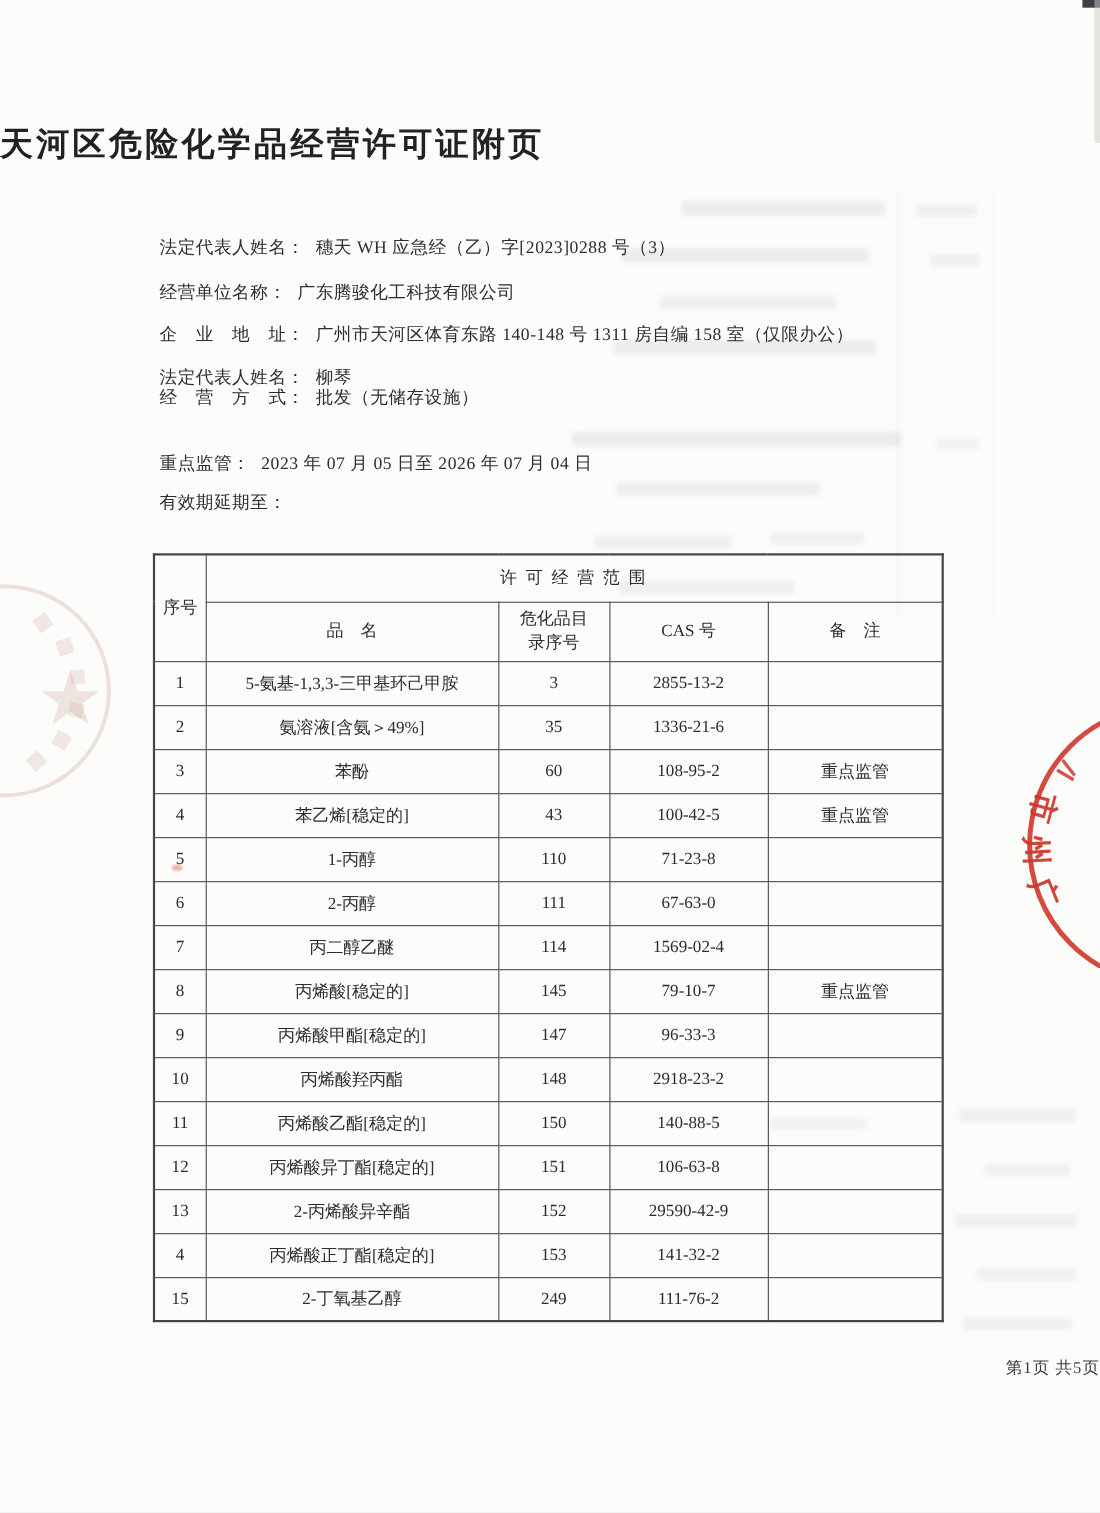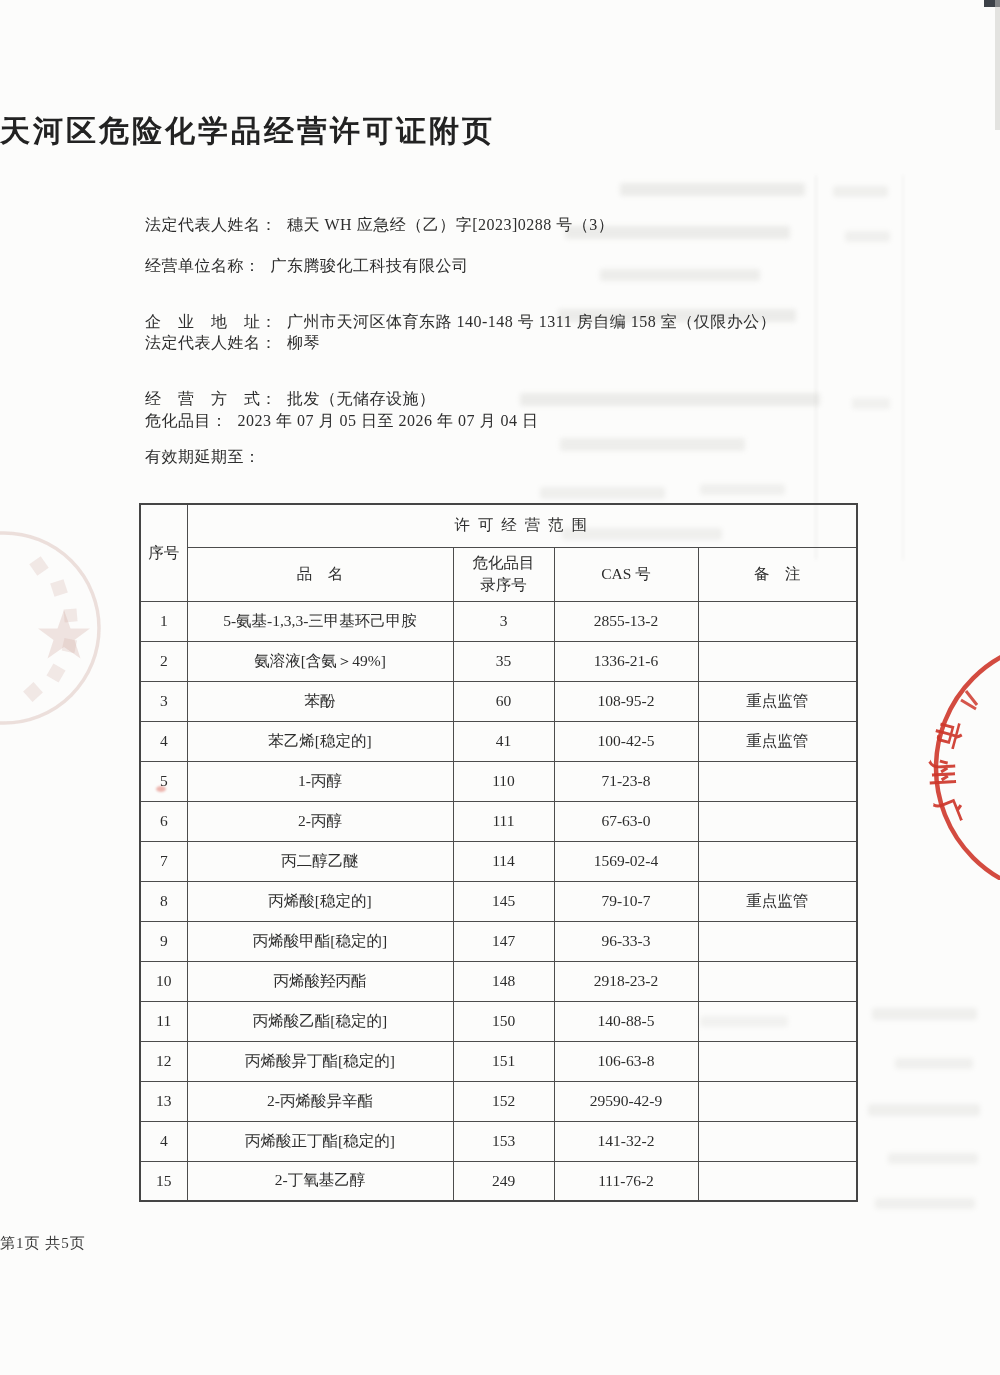--- a/index.html
+++ b/index.html
@@ -25,21 +25,21 @@
     border:1px solid #4c4c4c;text-align:center;vertical-align:middle;
     font-size:15.5px;color:#2c2c2c;padding:2px 4px;overflow:hidden;
   }
   tr.h1{height:43px;}
   tr.h2{height:54px;margin-top:41px;}
   tbody.data-rows tr{height:40px;}
   td.seq-head{word-break:break-all;line-height:1.8;font-size:16px;padding:0 14px;}
   td.span-head{font-size:16px;letter-spacing:2px;}
   td.sub-head{font-size:15.5px;white-space:pre-line;line-height:1.45;}
   .footer{
-    position:absolute;top:1234px;left:0;width:100%;text-align:left;
+    position:absolute;top:1234px;left:0;width:100%;text-align:right;
     font-size:15px;letter-spacing:1px;color:#3a3a3a;
   }
   .stamp-left-svg{position:absolute;left:0;top:525px;pointer-events:none;}
   .stamp-right-svg{position:absolute;left:920px;top:650px;pointer-events:none;}
   .smudge{position:absolute;background:#98988f;filter:blur(2.5px);border-radius:2px;}
   .ghost-line{position:absolute;background:#8d8d86;filter:blur(1.5px);}
   .corner-bar{position:absolute;left:984px;top:0;width:16px;height:7px;background:#3c4148;}
   .edge-strip{position:absolute;left:995px;top:0;width:5px;height:130px;background:#c9c9c6;opacity:.5;}
   .red-speck{position:absolute;left:156px;top:786px;width:10px;height:6px;background:#e2857a;border-radius:50%;filter:blur(1px);opacity:.6;}
 </style>
@@ -97,24 +97,24 @@
       <text x="947" y="742" transform="rotate(105 947 734)">市</text>
     </g>
     <path d="M961,700 l15,9 M966,691 l11,14" stroke="#ce372b" stroke-width="3" opacity="0.85" fill="none"></path>
   </svg>
 
   <div class="title">天河区危险化学品经营许可证附页</div>
 
   <div class="info-section">
       <div class="info-line" style="top: 215px;"><span class="info-label">法定代表人姓名：</span><span class="info-value">穗天 WH 应急经（乙）字[2023]0288 号（3）</span></div>
       <div class="info-line" style="top: 256px;"><span class="info-label">经营单位名称：</span><span class="info-value">广东腾骏化工科技有限公司</span></div>
-      <div class="info-line" style="top: 294px; margin-top: 18px;"><span class="info-label">企　业　地　址：</span><span class="info-value">广州市天河区体育东路 140-148 号 1311 房自编 158 室（仅限办公）</span></div>
+      <div class="info-line" style="top: 294px;"><span class="info-label">企　业　地　址：</span><span class="info-value">广州市天河区体育东路 140-148 号 1311 房自编 158 室（仅限办公）</span></div>
       <div class="info-line" style="top: 333px;"><span class="info-label">法定代表人姓名：</span><span class="info-value">柳琴</span></div>
-      <div class="info-line" style="top: 389px;"><span class="info-label">经　营　方　式：</span><span class="info-value">批发（无储存设施）</span></div>
-      <div class="info-line" style="top: 411px;"><span class="info-label">危化品目：</span><span class="info-value">2023 年 07 月 05 日至 2026 年 07 月 04 日</span></div>
+      <div class="info-line" style="top: 351px;"><span class="info-label">经　营　方　式：</span><span class="info-value">批发（无储存设施）</span></div>
+      <div class="info-line" style="top: 411px;"><span class="info-label">重点监管：</span><span class="info-value">2023 年 07 月 05 日至 2026 年 07 月 04 日</span></div>
       <div class="info-line" style="top: 447px;"><span class="info-label">有效期延期至：</span><span class="info-value"></span></div>
     </div>
 
   <table class="license-table">
     <colgroup>
       <col style="width:47px">
         <col style="width:266px">
         <col style="width:101px">
       <col style="width:144px">
         <col style="width:159px">
@@ -150,21 +150,21 @@
         <tr>
           <td>3</td>
           <td>苯酚</td>
           <td>60</td>
           <td>108-95-2</td>
           <td>重点监管</td>
         </tr>
         <tr>
           <td>4</td>
           <td>苯乙烯[稳定的]</td>
-          <td>41</td>
+          <td>43</td>
           <td>100-42-5</td>
           <td>重点监管</td>
         </tr>
         <tr>
           <td>5</td>
           <td>1-丙醇</td>
           <td>110</td>
           <td>71-23-8</td>
           <td></td>
         </tr>

